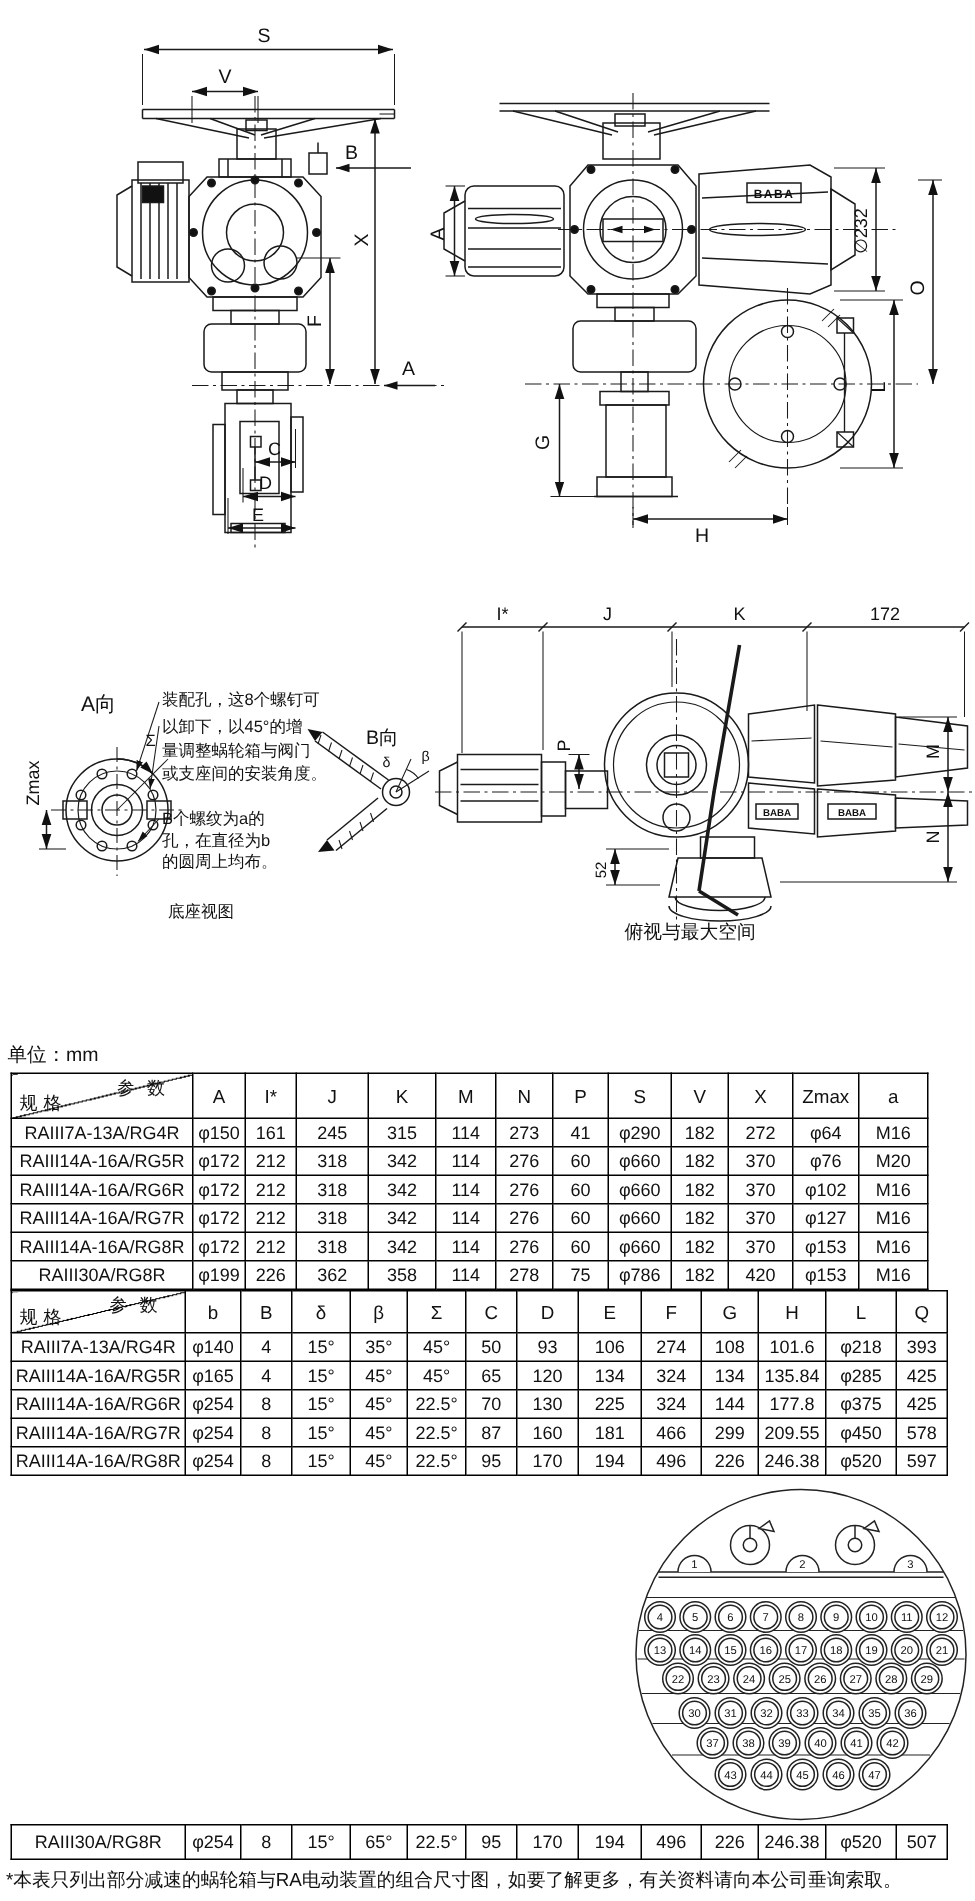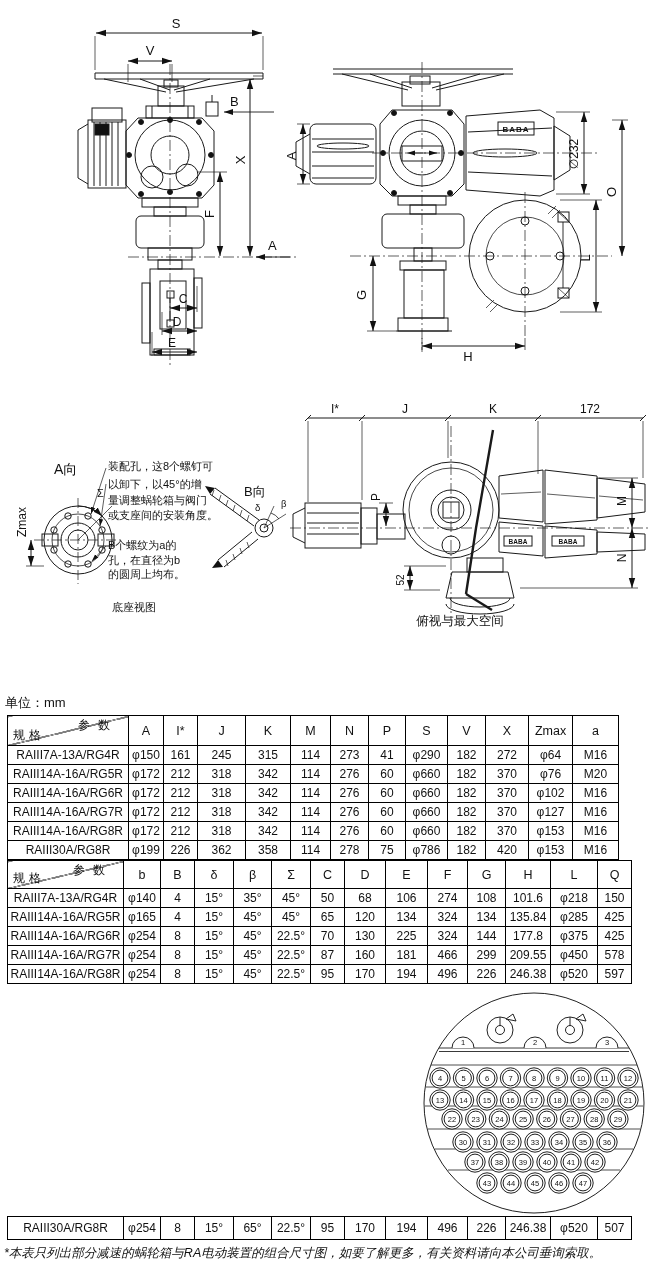--- a/index.html
+++ b/index.html
@@ -24,21 +24,21 @@
   td{font-size:12px;text-align:center;padding:0;white-space:nowrap;overflow:hidden;}
   #table1 thead tr{height:30px;}
   #table2 thead tr{height:28px;}
   tbody tr{height:19px;}
   #table3 tbody tr{height:23px;}
   td.model-cell{font-size:12px;}
   .corner{position:relative;
     background:linear-gradient(to bottom right,transparent 49.2%,#000 49.2%,#000 50.8%,transparent 50.8%);}
   .corner .ct{position:absolute;top:1px;right:10px;font-size:12px;letter-spacing:8px;}
   .corner .cb{position:absolute;bottom:1px;left:5px;font-size:12px;letter-spacing:4px;}
-  .footnote{position:absolute;top:1245px;left:4px;width:644px;font-size:12.5px;font-style:italic;}
+  .footnote{position:absolute;top:1245px;left:4px;width:644px;font-size:12.5px;}
   #svg-terminal{left:420px;top:986px;}
 </style>
 </head>
 <body>
 
 <div class="page">
 
 <svg id="svg-top" width="650" height="398" viewBox="0 0 650 398" stroke="#1a1a1a" fill="none" stroke-width="1">
   <defs>
     <marker id="arT" markerWidth="11" markerHeight="8" refX="10" refY="4" orient="auto-start-reverse">
@@ -560,27 +560,27 @@
   </thead>
   <tbody id="t2-body">
         <tr>
           <td class="model-cell">RAIII7A-13A/RG4R</td>
           <td>φ140</td>
           <td>4</td>
           <td>15°</td>
           <td>35°</td>
           <td>45°</td>
           <td>50</td>
-          <td>68</td>
+          <td>93</td>
           <td>106</td>
           <td>274</td>
           <td>108</td>
           <td>101.6</td>
           <td>φ218</td>
-          <td>150</td>
+          <td>393</td>
         </tr>
         <tr>
           <td class="model-cell">RAIII14A-16A/RG5R</td>
           <td>φ165</td>
           <td>4</td>
           <td>15°</td>
           <td>45°</td>
           <td>45°</td>
           <td>65</td>
           <td>120</td>

